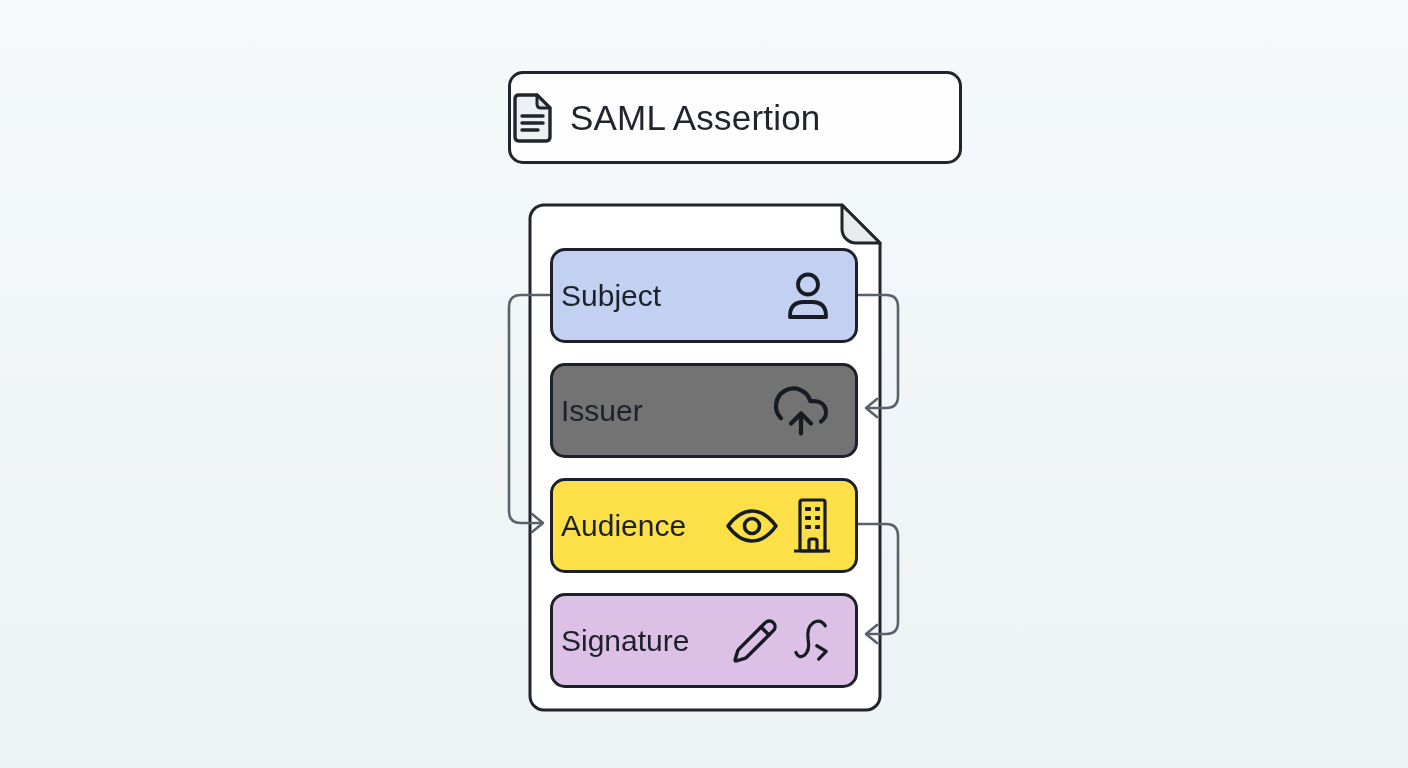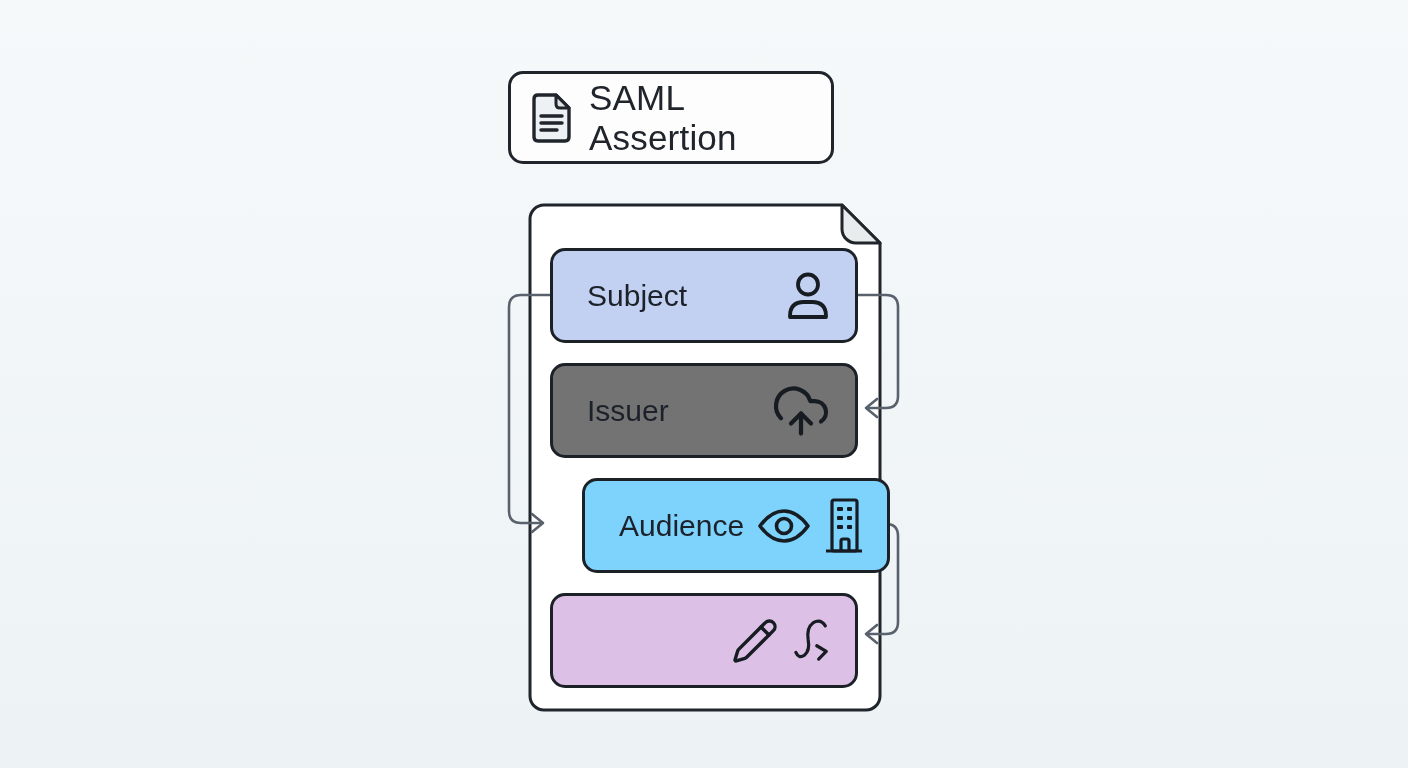--- a/index.html
+++ b/index.html
@@ -3,29 +3,29 @@
 <meta charset="utf-8">
 <style>
   html,body{margin:0;padding:0;}
   body{
     width:1408px;height:768px;overflow:hidden;position:relative;
     font-family:"Liberation Sans","DejaVu Sans",sans-serif;
     background:linear-gradient(180deg,#f5f9fa 0%,#edf2f5 100%);
   }
   .scene-svg{position:absolute;left:0;top:0;z-index:1;}
   .title-box{
-    position:absolute;left:508px;top:71px;width:326px;height:93px;
+    position:absolute;left:508px;top:71px;width:454px;height:93px;
     box-sizing:border-box;border:3px solid #20252c;border-radius:15px;
-    display:flex;align-items:center;gap:17px;padding-left:19px;z-index:2;
+    display:flex;align-items:center;gap:17px;z-index:2;
   }
   .title-label{font-size:35px;color:#20252c;letter-spacing:.2px;}
   .field-box{
     position:absolute;left:550px;width:308px;height:95px;box-sizing:border-box;
     border:3px solid #1c2128;border-radius:15px;display:flex;align-items:center;
-    padding:0 24px 0 34px;z-index:2;
+    padding:0 24px 0 8px;z-index:2;
   }
   .field-label{font-size:30px;color:#1c212a;}
   .box-icons{margin-left:auto;display:flex;align-items:center;gap:14px;}
   .field-box svg,.title-box svg{display:block;flex:none;}
 </style>
 </head>
 <body>
 
 <svg class="scene-svg" width="1408" height="768" viewBox="0 0 1408 768">
   <g>
@@ -73,21 +73,21 @@
   <span class="field-label">Issuer</span>
   <span class="box-icons">
     <svg width="60" height="60" viewBox="0 0 24 24" fill="none" stroke="#171c23" stroke-width="1.7" stroke-linecap="round" stroke-linejoin="round">
       <path d="M4 14.899A7 7 0 1 1 15.71 8h1.79a4.5 4.5 0 0 1 2.5 8.242"></path>
       <path d="M12 13v8"></path>
       <path d="m8 17 4-4 4 4"></path>
     </svg>
   </span>
 </div>
 
-<div class="field-box" style="top: 478px; background-color: #7dd3fc; margin-left: 32px;">
+<div class="field-box" style="top: 478px; background-color: #fde047;">
   <span class="field-label">Audience</span>
   <span class="box-icons">
     <svg width="54" height="44" viewBox="0 0 54 44" fill="none" stroke="#171c23" stroke-width="3.6" stroke-linejoin="round">
       <path d="M3 22 Q14 7 27 7 Q40 7 51 22 Q40 37 27 37 Q14 37 3 22 Z"></path>
       <circle cx="27" cy="22" r="7.5"></circle>
     </svg>
     <svg width="38" height="58" viewBox="0 0 38 58" fill="none" stroke="#171c23" stroke-width="3.2" stroke-linejoin="round">
       <rect x="7" y="3" width="25" height="51" rx="2"></rect>
       <line x1="1" y1="54" x2="37" y2="54"></line>
       <g fill="#171c23" stroke="none">
@@ -97,20 +97,21 @@
           <rect x="22" y="19" width="5" height="4" rx="1"></rect>
         <rect x="12" y="28" width="6" height="4" rx="1"></rect>
           <rect x="22" y="28" width="5" height="4" rx="1"></rect>
       </g>
       <path d="M16 54 V44 Q16 42 18 42 H22 Q24 42 24 44 V54"></path>
     </svg>
   </span>
 </div>
 
 <div class="field-box" style="top: 593px; background-color: rgb(221, 192, 230);">
+  <span class="field-label">Signature</span>
   <span class="box-icons">
     <svg width="48" height="48" viewBox="0 0 24 24" fill="none" stroke="#171c23" stroke-width="1.7" stroke-linecap="round" stroke-linejoin="round">
       <path d="M21.174 6.812a1 1 0 0 0-3.986-3.987L3.842 16.174a2 2 0 0 0-.5.83l-1.321 4.352a.5.5 0 0 0 .623.622l4.353-1.32a2 2 0 0 0 .83-.497Z"></path>
       <path d="m15 5 4 4"></path>
     </svg>
     <svg width="38" height="52" viewBox="0 0 40 54" fill="none" stroke="#171c23" stroke-width="3.4" stroke-linecap="round" stroke-linejoin="round">
       <path d="M3 39 Q6 46 12 42 Q18 37 16 26 Q14 13 21 8 Q29 3 34 11"></path>
       <path d="M25 32 L35 38 L27 46"></path>
     </svg>
   </span>

